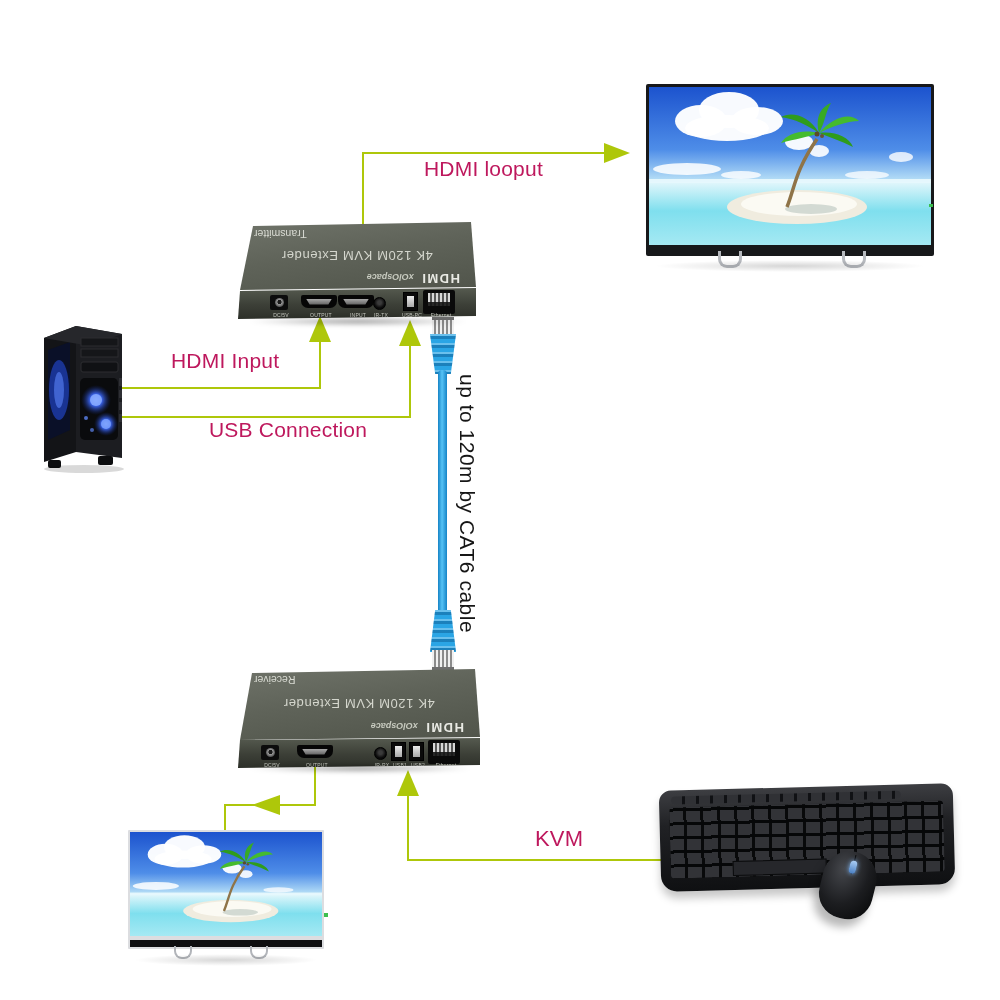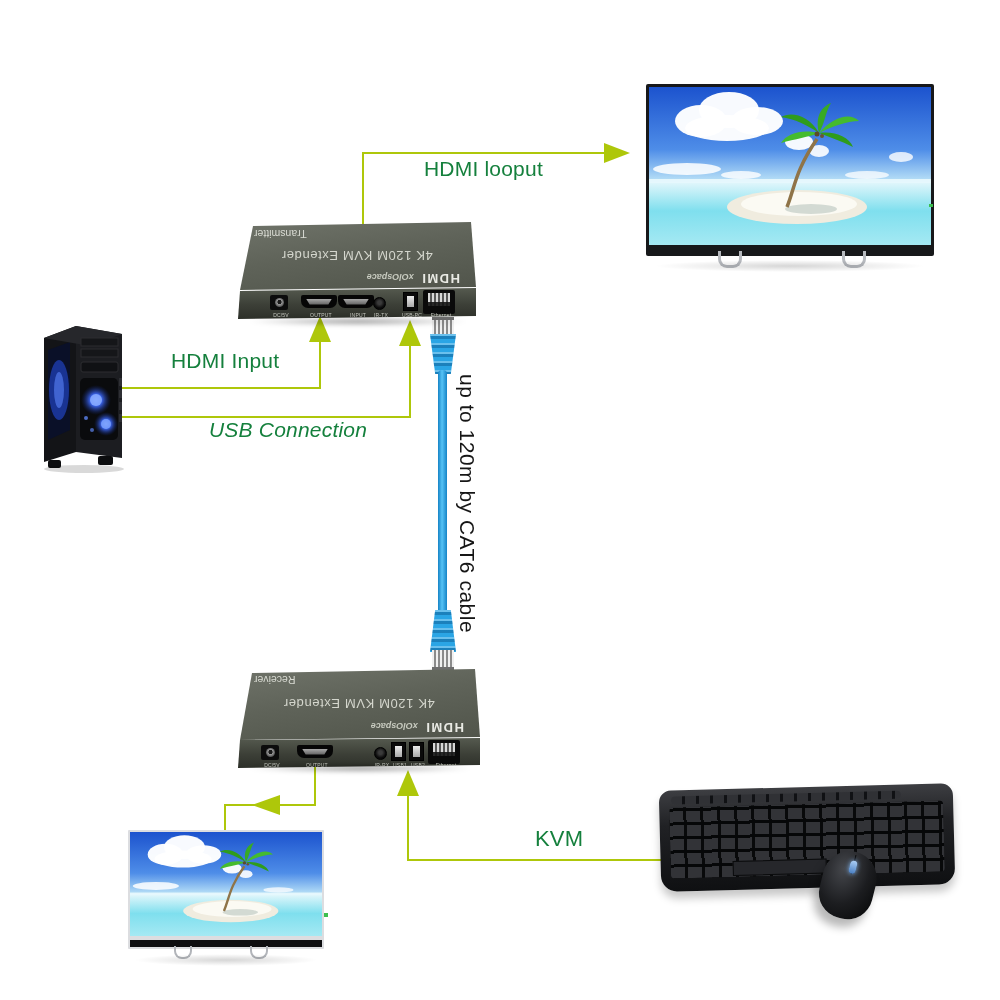--- a/index.html
+++ b/index.html
@@ -6,21 +6,21 @@
   body{font-family:"Liberation Sans", sans-serif; background:#fff;}
   #canvas{position:relative; width:1000px; height:1000px; background:#ffffff; overflow:hidden;}
 
   
   .line{position:absolute; background:#aec70a;}
   .arrow{position:absolute; width:0; height:0;}
   .arrow-up{border-left:11px solid transparent; border-right:11px solid transparent; border-bottom:26px solid #aec70a;}
   .arrow-right{border-top:10px solid transparent; border-bottom:10px solid transparent; border-left:26px solid #aec70a;}
   .arrow-left{border-top:10px solid transparent; border-bottom:10px solid transparent; border-right:28px solid #aec70a;}
 
-  .diagram-label{position:absolute; font-size:21px; color:#15803d; white-space:nowrap; letter-spacing:.2px;}
+  .diagram-label{position:absolute; font-size:21px; color:#be185d; white-space:nowrap; letter-spacing:.2px;}
   .cable-label{position:absolute; left:455px; top:374px; writing-mode:vertical-rl; font-size:21px; color:#161616; letter-spacing:.5px;}
 
   
   .extbox{position:absolute;}
   .top-face{position:absolute; left:0; top:0; width:100%; height:72px;
             background:linear-gradient(172deg,#70746a 0%, #5f6359 45%, #50544a 100%);}
   .front-face{position:absolute; left:0; width:100%; height:31px;
             background:linear-gradient(180deg,#555a4f 0%, #3c3f37 55%, #2d3029 100%);}
   .face-rot{position:absolute; inset:0; transform:rotate(180deg);
             display:flex; flex-direction:column; justify-content:space-between; padding:7px 16px 8px;}
@@ -104,21 +104,21 @@
   <div class="diagram-label" style="left:424px; top:157px;">HDMI looput</div>
 
   <div class="arrow arrow-up" style="left:309px; top:316px;"></div>
   <div class="line" style="left:319px; top:340px; width:2px; height:48px;"></div>
   <div class="line" style="left:122px; top:387px; width:199px; height:2px;"></div>
   <div class="diagram-label" style="left:149px; top:349px;margin-left:22px;">HDMI Input</div>
 
   <div class="arrow arrow-up" style="left:399px; top:320px;"></div>
   <div class="line" style="left:409px; top:344px; width:2px; height:74px;"></div>
   <div class="line" style="left:113px; top:416px; width:298px; height:2px;"></div>
-  <div class="diagram-label" style="left:209px; top:418px;font-style:italic;">USB Connection</div>
+  <div class="diagram-label" style="left:209px; top:418px;">USB Connection</div>
 
   <div class="line" style="left:314px; top:764px; width:2px; height:42px;"></div>
   <div class="line" style="left:224px; top:804px; width:92px; height:2px;"></div>
   <div class="arrow arrow-left" style="left:252px; top:795px;"></div>
   <div class="line" style="left:224px; top:804px; width:2px; height:28px;"></div>
 
   <div class="arrow arrow-up" style="left:397px; top:770px;"></div>
   <div class="line" style="left:407px; top:794px; width:2px; height:67px;"></div>
   <div class="line" style="left:407px; top:859px; width:262px; height:2px;"></div>
   <div class="diagram-label" style="left:535px; top:826px; font-size:22px;">KVM</div>

